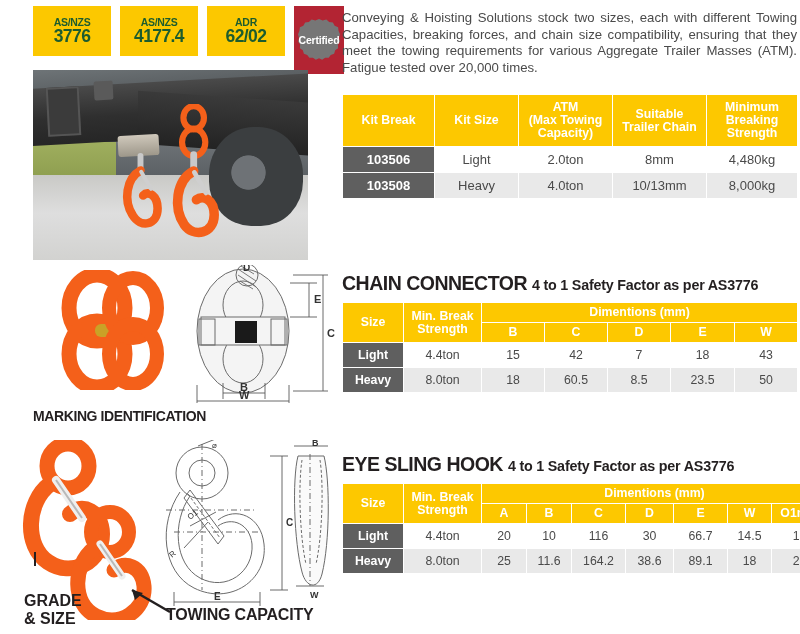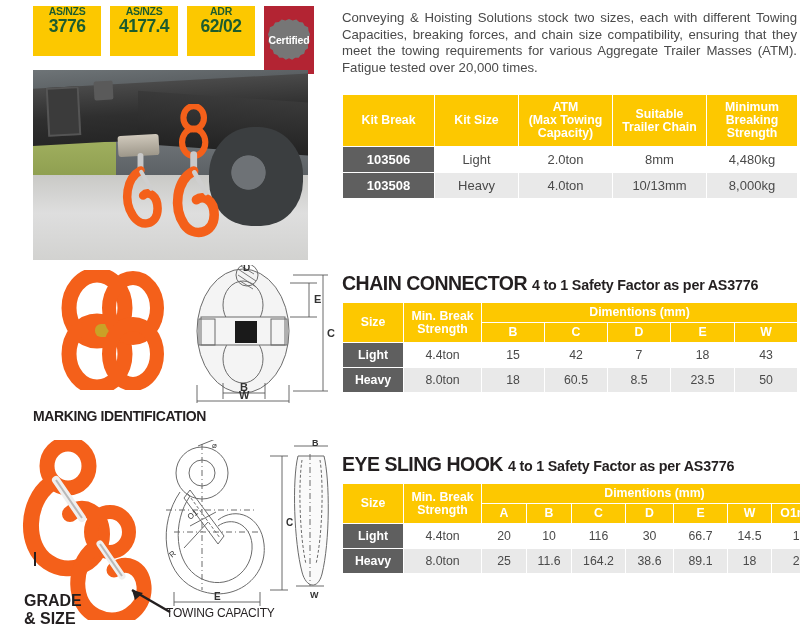--- a/index.html
+++ b/index.html
@@ -11,22 +11,22 @@
     color: #3d3d3d;
     overflow: hidden;
   }
   #page { position: relative; width: 800px; height: 634px; }
 
   
   #left-col { position: absolute; left: 0; top: 0; width: 335px; height: 634px; }
 
   .badge-row { position: absolute; left: 33px; top: 6px; display: flex; gap: 9px; }
   .badge {
-    width: 68px; height: 50px; background: #fcc800;
-    display: flex; flex-direction: column; align-items: center; justify-content: flex-start;
+    width: 78px; height: 50px; background: #fcc800;
+    display: flex; flex-direction: column; align-items: center; justify-content: center;
     line-height: 1;
   }
   .badge .b-top {
     font-size: 10.5px; font-weight: bold; color: #1c5c2e; letter-spacing: -0.3px;
   }
   .badge .b-bot {
     font-size: 17.5px; font-weight: bold; color: #1c5c2e; letter-spacing: -0.6px; margin-top: 1px;
   }
   .badge-cert {
     width: 50px; height: 68px; background: #b32433;
@@ -102,21 +102,21 @@
   }
   .hooks-art { position:absolute; left:20px; top:440px; width:150px; height:180px; }
   .tech-art  { position:absolute; left:160px; top:440px; width:175px; height:180px; }
 
   .lbl-grade {
     position:absolute; left:24px; top:592px; width:90px;
     font-size:16px; font-weight:bold; color:#231f20; line-height:1.12;
   }
   .lbl-tow {
     position:absolute; left:166px; top:606px;
-    font-size:12px; font-weight:normal; color:#231f20; letter-spacing:-0.2px;
+    font-size:16px; font-weight:bold; color:#231f20; letter-spacing:-0.2px;
   }
   .leader { position:absolute; background:#231f20; }
 
   
   #right-col { position:absolute; left:340px; top:0; width:460px; height:548px; }
 
   .intro {
     position:absolute; left:2px; top:10px; width:455px;
     font-size:13.2px; line-height:16.6px; color:#4a4a4a; text-align:justify;
   }

